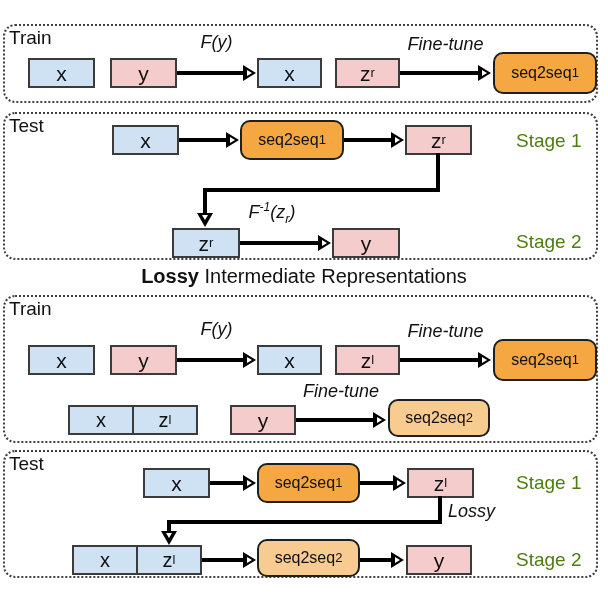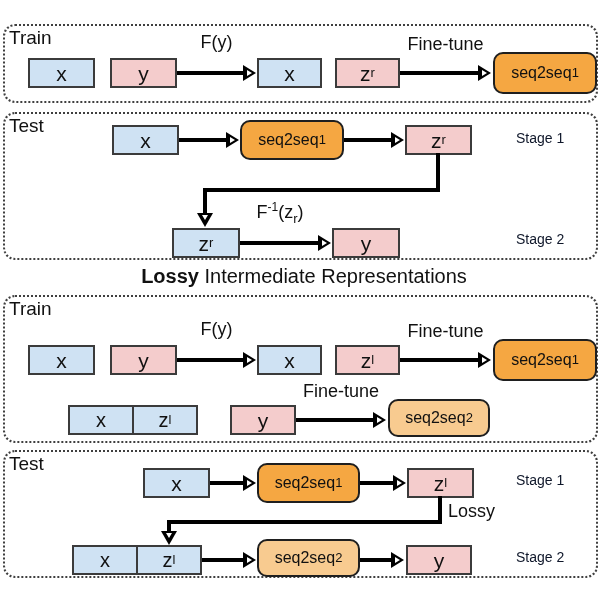--- a/index.html
+++ b/index.html
@@ -15,22 +15,22 @@
       display:flex;align-items:center;justify-content:center;font-size:21px;line-height:1;}
   .blue{background:#cfe2f3;}
   .pink{background:#f4cccc;}
   .s2s{position:absolute;border:2px solid #1f1f1f;border-radius:10px;box-sizing:border-box;
       display:flex;align-items:center;justify-content:center;font-size:16px;line-height:1;}
   .o1{background:#f5a742;}
   .o2{background:#f8cb90;}
   .combo{padding:0;}
   .combo .cell{flex:1;height:100%;display:flex;align-items:center;justify-content:center;font-size:20px;}
   .combo .cell + .cell{border-left:2px solid #3b3b3b;}
-  .lbl{position:absolute;font-size:18px;text-align:center;color:#111;line-height:1.1;}
-  .stage{position:absolute;font-size:14px;color:#0f172a;}
+  .lbl{position:absolute;font-size:18px;text-align:center;color:#111;line-height:1.1;font-style:italic;}
+  .stage{position:absolute;font-size:19px;color:#4d7c0f;}
   .arrow{position:absolute;height:16px;}
   .arrow .ln{position:absolute;left:0;right:11px;top:6px;height:4px;background:#000;}
   .arrow .hd{position:absolute;right:0;top:0;width:0;height:0;
       border-top:8px solid transparent;border-bottom:8px solid transparent;border-left:13px solid #000;}
   .arrow .hd2{position:absolute;right:4px;top:5px;width:0;height:0;
       border-top:3px solid transparent;border-bottom:3px solid transparent;border-left:5px solid #fff;}
   .seg{position:absolute;background:#000;}
   .headdown{position:absolute;width:0;height:0;
       border-left:8px solid transparent;border-right:8px solid transparent;border-top:14px solid #000;}
   .headdown2{position:absolute;width:0;height:0;
@@ -102,21 +102,21 @@
       <sub>r</sub>
     </div>
   <div class="stage" style="left:516px;top:130px;">Stage 1</div>
 
   <div class="seg" style="left:436px;top:153px;width:4px;height:39px;"></div>
   <div class="seg" style="left:203px;top:188px;width:237px;height:4px;"></div>
   <div class="seg" style="left:203px;top:190px;width:4px;height:24px;"></div>
   <div class="headdown" style="left:197px;top:213px;"></div>
   <div class="headdown2" style="left:202px;top:215px;"></div>
 
-  <div class="lbl" style="left:235px;top:203px;width:90px;"><span>F</span><sup>-1</sup><span>(z</span><sub>r</sub><span>)</span></div>
+  <div class="lbl" style="left:227px;top:203px;width:90px;"><span>F</span><sup>-1</sup><span>(z</span><sub>r</sub><span>)</span></div>
   <div class="bx blue" style="left:172px;top:228px;width:68px;">
       <span>z</span>
       <sub>r</sub>
     </div>
   <div class="arrow" style="left:240px;top:235px;width:91px;">
       <div class="ln"></div>
       <div class="hd"></div>
       <div class="hd2"></div>
     </div>
   <div class="bx pink" style="left:332px;top:228px;width:68px;">

